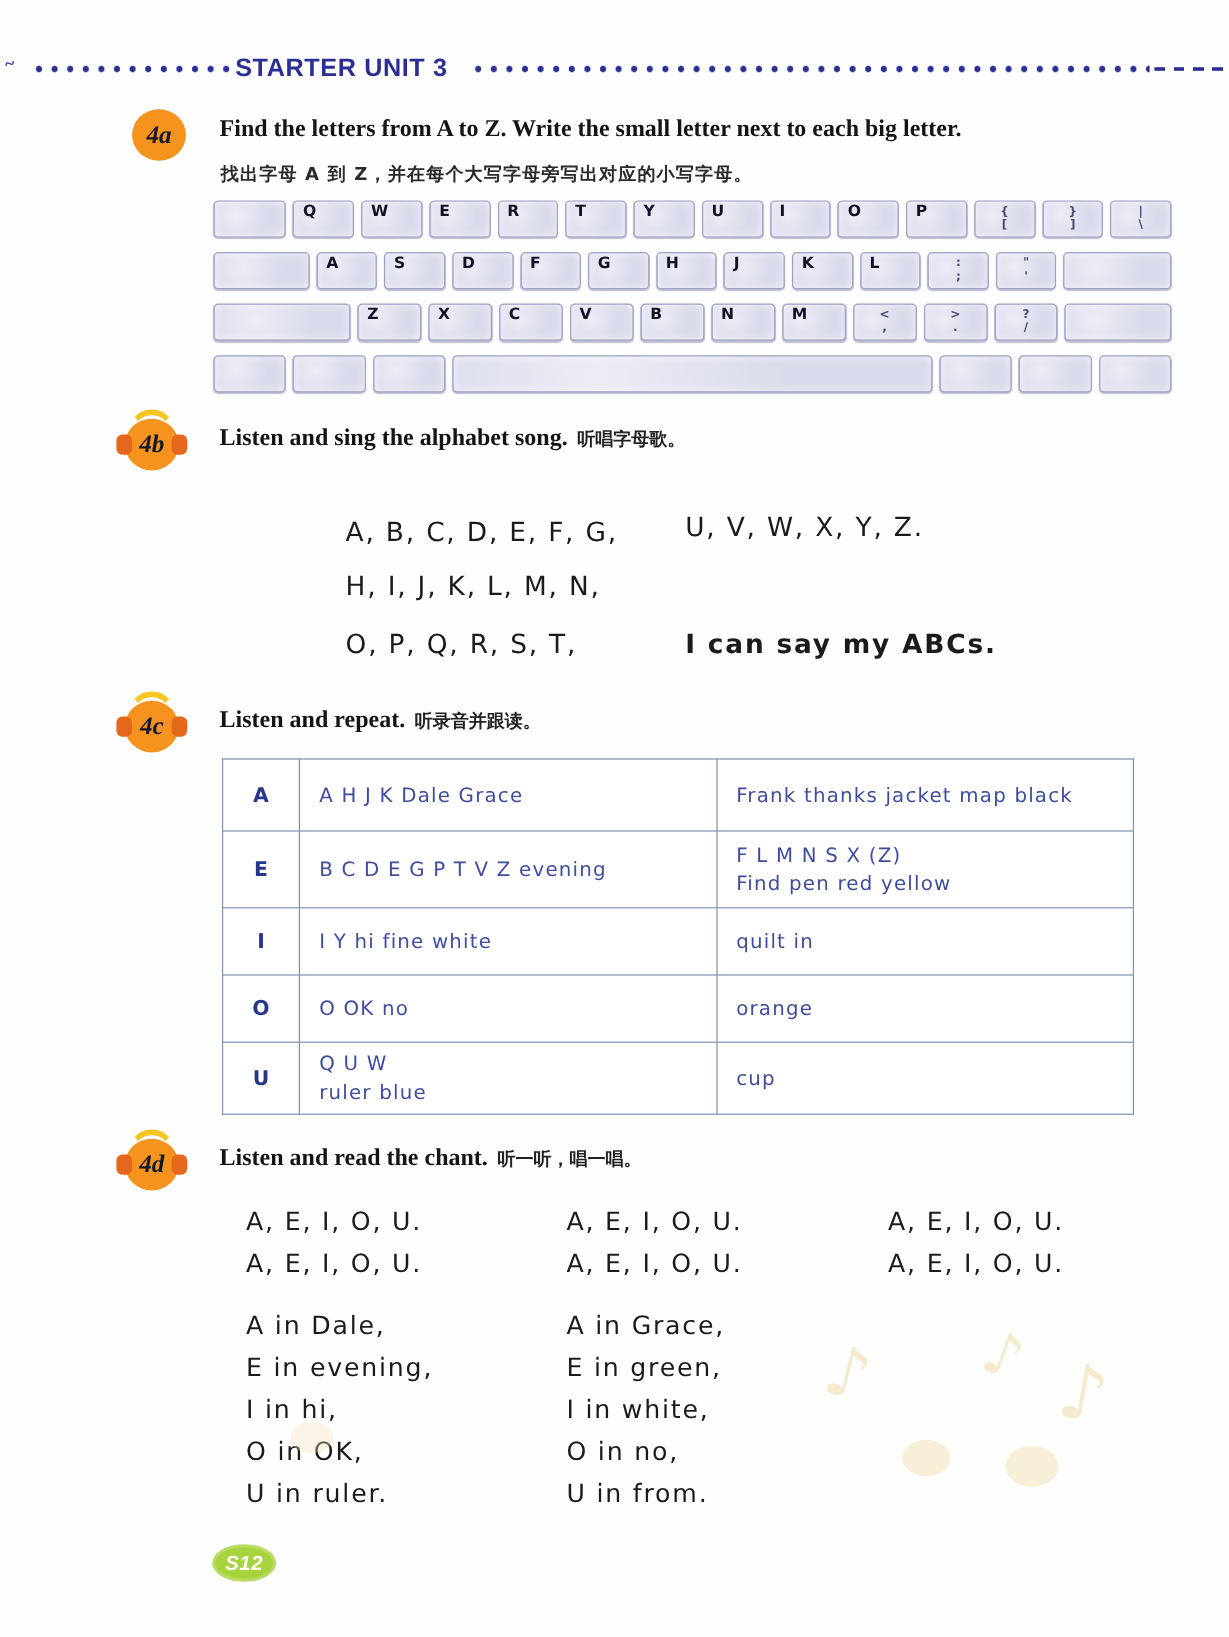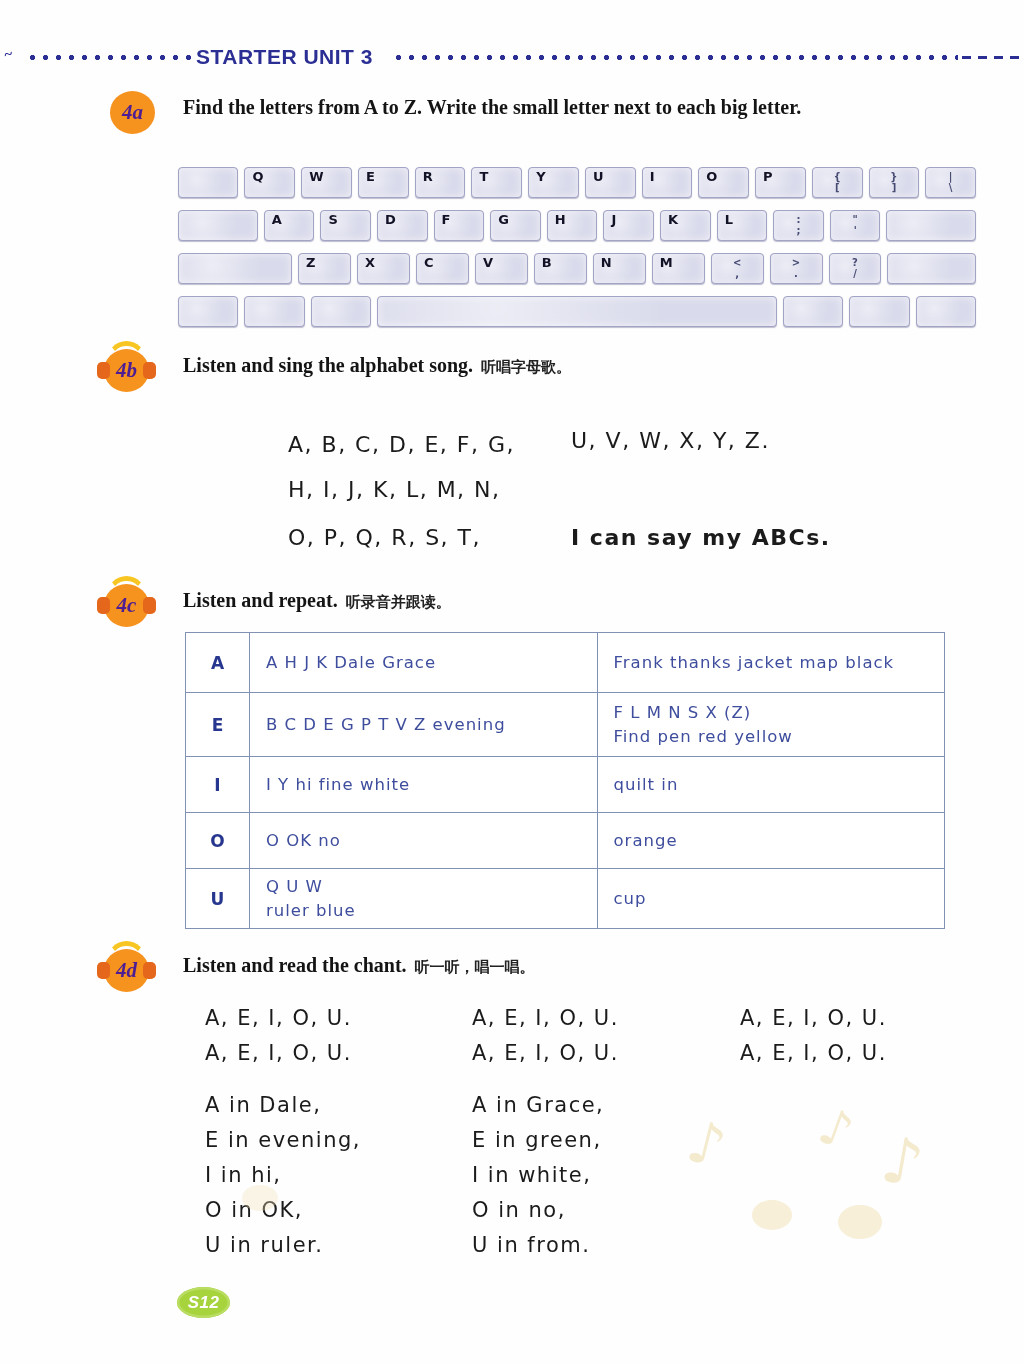--- a/index.html
+++ b/index.html
@@ -16,21 +16,21 @@
   .dots { position:absolute; top:8px; height:7px; background-image:radial-gradient(circle, #2b2f94 2.4px, rgba(0,0,0,0) 2.9px); background-size:13px 7px; background-repeat:repeat-x; background-position:left center; }
   .dots-left  { left:26px;  width:166px; }
   .dots-right { left:392px; width:566px; }
   .dashes-right { position:absolute; top:10px; left:962px; width:62px; height:3px;
     background:repeating-linear-gradient(90deg,#2b2f94 0 9px, rgba(0,0,0,0) 9px 16px); }
   .unit-title { position:absolute; left:196px; top:-1px; color:#2b2f94; font:700 21px "Liberation Sans", sans-serif; letter-spacing:.5px; }
 
   
   .badge { position:absolute; width:45px; height:43px; background:#f6921e; border-radius:50%;
     display:flex; align-items:center; justify-content:center;
-    color:#4c1d95; font:italic 700 21px "Liberation Serif", serif; z-index:3; }
+    color:#0f172a; font:italic 700 21px "Liberation Serif", serif; z-index:3; }
   .badge .num { position:relative; z-index:2; }
   .phone-band { position:absolute; top:-8px; left:3px; right:3px; height:20px;
     border-top:5px solid #f8c623; border-left:4px solid rgba(0,0,0,0); border-right:4px solid rgba(0,0,0,0);
     border-radius:50% 50% 0 0 / 100% 100% 0 0; z-index:1; }
   .ear { position:absolute; width:13px; height:17px; background:#e4671b; border-radius:5px; top:13px; z-index:0; }
   .ear-l { left:-7px; } .ear-r { right:-7px; }
 
   
   .sec-title { position:absolute; font:700 20px "Liberation Serif", serif; color:#141414; white-space:nowrap; }
   .zh-inline { font:700 15px "DejaVu Sans", sans-serif; margin-left:8px; color:#222; }
@@ -80,20 +80,21 @@
     <span class="dots dots-left"></span>
     <span class="unit-title">STARTER UNIT 3</span>
     <span class="dots dots-right"></span>
     <span class="dashes-right"></span>
   </div>
 
   <div class="badge" style="left:110px; top:91px;">
     <span class="num">4a</span>
   </div>
   <div class="sec-title" style="left:183px; top:96px;">Find the letters from A to Z. Write the small letter next to each big letter.</div>
+  <div class="zh-line" style="left:184px; top:136px;">找出字母 A 到 Z，并在每个大写字母旁写出对应的小写字母。</div>
 
   <div class="keyboard" id="keyboard">
       <div class="kb-row">
         <div class="kb-key" style="flex: 1.2 1 0px;"></div>
         <div class="kb-key" style="flex: 1 1 0px;">
           <span class="kb-letter">Q</span>
         </div>
         <div class="kb-key" style="flex: 1 1 0px;">
           <span class="kb-letter">W</span>
         </div>

